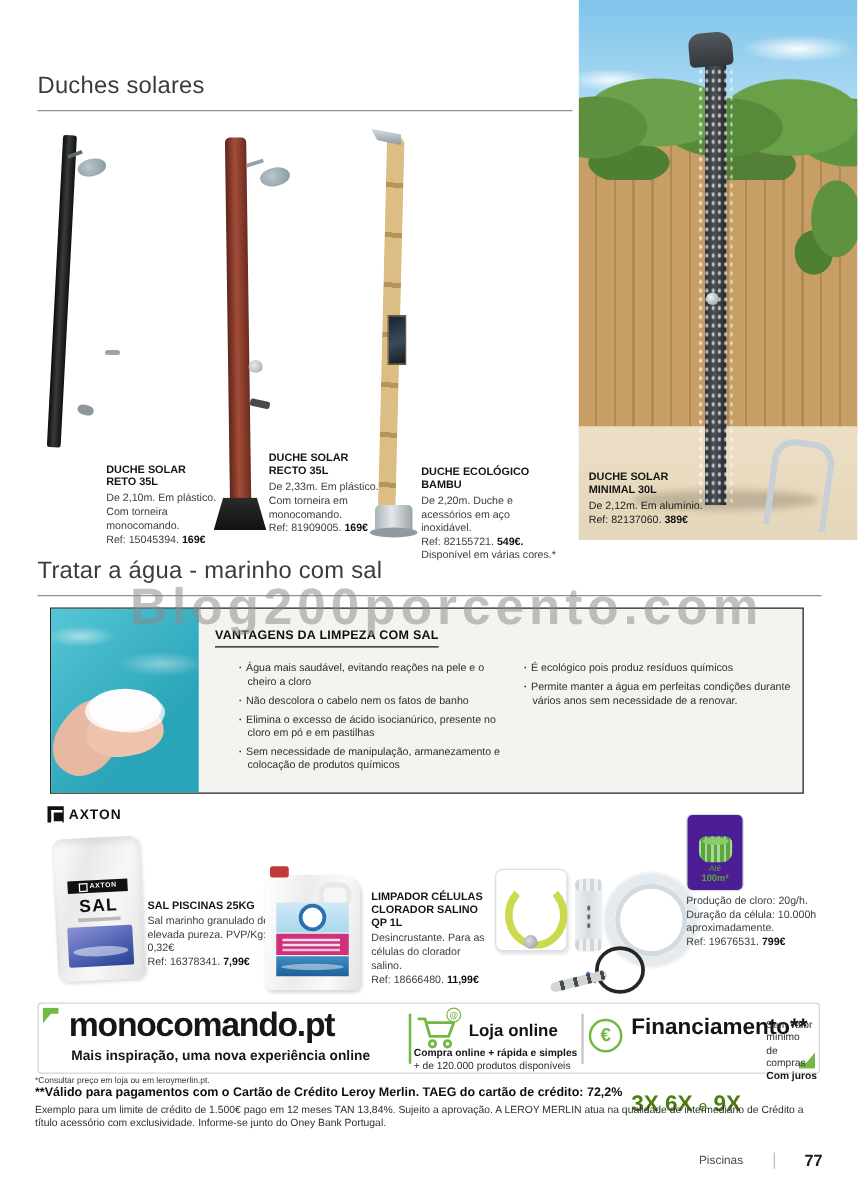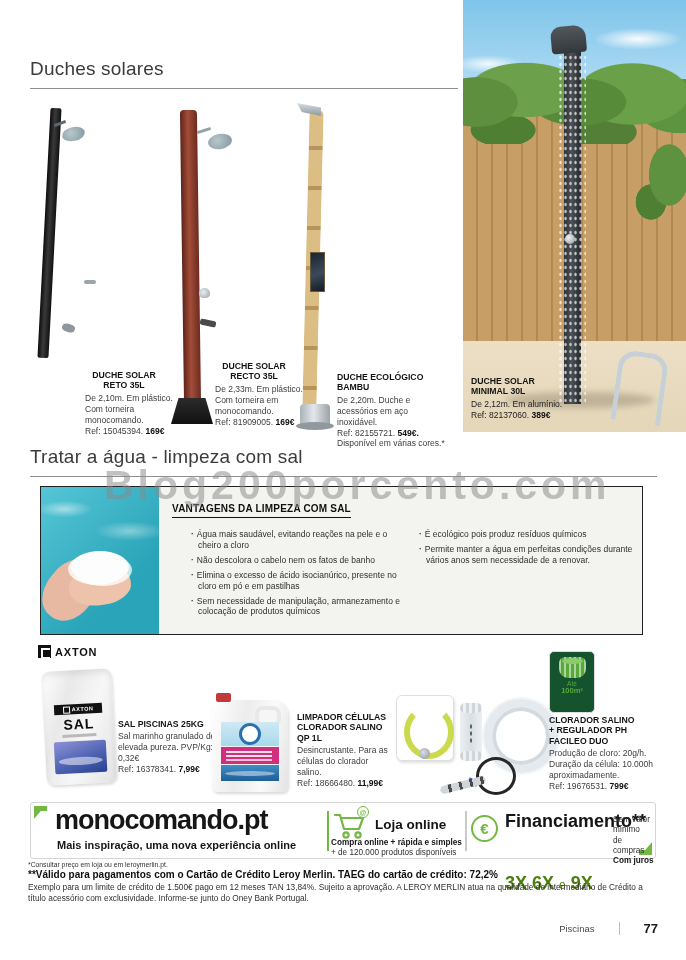--- a/index.html
+++ b/index.html
@@ -63,21 +63,21 @@
   .ground{position:absolute;left:0;top:341px;width:100%;height:91px;background:linear-gradient(#ecdfc6,#e4d6b8);}
   .heroShadow{position:absolute;left:42px;top:392px;width:150px;height:16px;background:rgba(90,80,60,.28);border-radius:50%;filter:blur(3px);}
   .ladder{position:absolute;left:152px;top:352px;width:40px;height:66px;border:5px solid #c6d0d6;border-bottom:none;border-radius:18px 18px 0 0;transform:rotate(8deg);}
   .dpoleCap{position:absolute;left:88px;top:26px;width:35px;height:27px;background:linear-gradient(#53585d,#33373b);border-radius:10px 12px 4px 4px;transform:rotate(-5deg);}
   .dpole{position:absolute;left:101px;top:42px;width:17px;height:362px;background:linear-gradient(90deg,#2e3236,#4b5156 45%,#26292c);}
   .spray{position:absolute;left:95px;top:54px;width:28px;height:348px;background-image:radial-gradient(rgba(255,255,255,.85) .8px,transparent 1.6px);background-size:5px 7px;opacity:.8;}
   .dknob{position:absolute;left:102px;top:234px;width:10px;height:10px;border-radius:50%;background:radial-gradient(circle at 35% 35%,#eef2f4,#8d989e);}
   .heroCap{position:absolute;left:8px;top:376px;width:105px;font-size:8.5px;line-height:1.28;color:#1c1c1c;}
   .heroCap .pname{max-width:78px;}
 
-  .capW1{max-width:78px;text-align:center;} .capW3{max-width:98px;} .capWA{max-width:92px;}
+  .capW1{max-width:78px;} .capW3{max-width:98px;} .capWA{max-width:92px;}
 
   
   .saltbox{left:40px;top:486px;width:601px;height:147px;border:1.5px solid #202020;background:#f3f3f0;z-index:10;}
   .photo{position:absolute;left:0;top:0;width:118px;height:100%;background:linear-gradient(135deg,#55c6d6,#2aa4b8 70%);overflow:hidden;}
   .ripple{position:absolute;left:0;top:0;width:100%;height:100%;
     background-image:radial-gradient(ellipse 40px 12px at 20% 15%,rgba(255,255,255,.5),transparent 70%),radial-gradient(ellipse 50px 14px at 75% 30%,rgba(255,255,255,.4),transparent 70%),radial-gradient(ellipse 45px 12px at 40% 55%,rgba(255,255,255,.35),transparent 70%);}
   .hand1{position:absolute;left:6px;top:70px;width:48px;height:66px;background:#e7b9a2;border-radius:46%;transform:rotate(38deg);}
   .hand2{position:absolute;left:28px;top:80px;width:62px;height:38px;background:#eec3ab;border-radius:46%;transform:rotate(-8deg);}
   .saltpile{position:absolute;left:30px;top:64px;width:58px;height:32px;background:#fdfdfd;border-radius:50%;box-shadow:3px 3px 0 rgba(255,255,255,.75),-3px 2px 0 rgba(255,255,255,.8);}
   .vantTitle{position:absolute;left:131px;top:16px;font-size:10px;font-weight:700;color:#101010;border-bottom:1.5px solid #101010;padding-bottom:3px;letter-spacing:.2px;}
@@ -116,21 +116,21 @@
   .cvalve{position:absolute;left:22px;top:52px;width:11px;height:11px;background:radial-gradient(circle at 40% 40%,#d8dde0,#8f979c);border-radius:50%;}
   .ccell{position:absolute;left:64px;top:20px;width:22px;height:58px;background:linear-gradient(90deg,#eef1f3,#d9dee2 50%,#eef1f3);border-radius:8px;}
   .ccell::before,.ccell::after{content:"";position:absolute;left:0;width:22px;height:10px;background:repeating-linear-gradient(90deg,#cfd5d9 0 3px,#eef1f3 3px 6px);border-radius:6px;}
   .ccell::before{top:0;} .ccell::after{bottom:0;}
   .cdots{position:absolute;left:73px;top:40px;width:4px;height:22px;background-image:radial-gradient(#5a6670 1px,transparent 1.4px);background-size:4px 7px;}
   .chose{position:absolute;left:88px;top:16px;width:58px;height:58px;border-radius:50%;border:8px solid #e4eaed;box-shadow:inset 0 0 0 4px #d3dbe0,0 0 0 2px #f2f5f7;}
   .ccable{position:absolute;left:80px;top:74px;width:34px;height:32px;border-radius:50%;border:3.5px solid #262626;}
   .cplug{position:absolute;left:72px;top:96px;width:10px;height:6px;background:#3a6fd8;transform:rotate(25deg);}
   .cprobe{position:absolute;left:44px;top:98px;width:46px;height:8px;background:repeating-linear-gradient(90deg,#cfd5d9 0 8px,#4a4a4a 8px 11px);border-radius:4px;transform:rotate(-14deg);}
 
-  .badge{left:549px;top:651px;width:46px;height:62px;background:#14532d;border:1px solid #ddd;border-radius:5px;text-align:center;padding-top:5px;box-sizing:border-box;}
+  .badge{left:549px;top:651px;width:46px;height:62px;background:#4c1d95;border:1px solid #ddd;border-radius:5px;text-align:center;padding-top:17px;box-sizing:border-box;}
   .poolIcon{width:27px;height:21px;margin:0 auto 2px;background:repeating-linear-gradient(90deg,rgba(255,255,255,.5) 0 2px,transparent 2px 5px),#58a83b;border-radius:6px 6px 9px 9px;position:relative;}
   .poolIcon::before{content:"";position:absolute;left:3px;top:1px;width:21px;height:6px;border-radius:50%;background:#8ccb6b;}
   .badge .bl1{font-size:6.5px;color:#58a83b;line-height:1.15;}
   .badge .bl2{font-size:7.5px;color:#58a83b;font-weight:700;line-height:1.15;}
 
   
   .banner{left:30px;top:802px;width:626px;height:57px;border:1px solid #d5d5d5;border-radius:3px;background:#fff;box-sizing:border-box;}
   .cnr{position:absolute;width:13px;height:13px;background:#72b843;}
   .cnr.tl{left:3px;top:3px;clip-path:polygon(0 0,100% 0,100% 38%,52% 38%,0 100%);}
   .cnr.br{right:3px;bottom:3px;clip-path:polygon(100% 100%,0 100%,0 62%,48% 62%,100% 0);}
@@ -231,21 +231,21 @@
   <div class="pcap" style="left:337px;top:372px;width:110px;">
     <span class="pname capW3">DUCHE ECOLÓGICO BAMBU</span>
     <span>De 2,20m. Duche e acessórios em aço inoxidável.</span>
     <div class="refline">
       <span>Ref: 82155721.</span>
       <b>549€.</b>
     </div>
     <span>Disponível em várias cores.*</span>
   </div>
 
-  <div class="sec sec2">Tratar a água - limpeza com sal</div>
+  <div class="sec sec2">Tratar a água - marinho com sal</div>
 
   <div class="watermark">Blog200porcento.com</div>
 
   <div class="abs saltbox">
     <div class="photo">
       <div class="ripple"></div>
       <div class="hand1"></div>
       <div class="hand2"></div>
       <div class="saltpile"></div>
     </div>
@@ -318,21 +318,20 @@
     <div class="cprobe"></div>
   </div>
 
   <div class="abs badge">
     <div class="poolIcon"></div>
     <div class="bl1">Até</div>
     <div class="bl2">100m³</div>
   </div>
 
   <div class="pcap" style="left:549px;top:715px;width:112px;">
-    <span class="pname capWA">CLORADOR SALINO + REGULADOR PH FACILEO DUO</span>
     <span>Produção de cloro: 20g/h. Duração da célula: 10.000h aproximadamente.</span>
     <div class="refline">
       <span>Ref: 19676531.</span>
       <b>799€</b>
     </div>
   </div>
 
   <div class="abs banner">
     <div class="cnr tl"></div>
     <div class="cnr br"></div>

